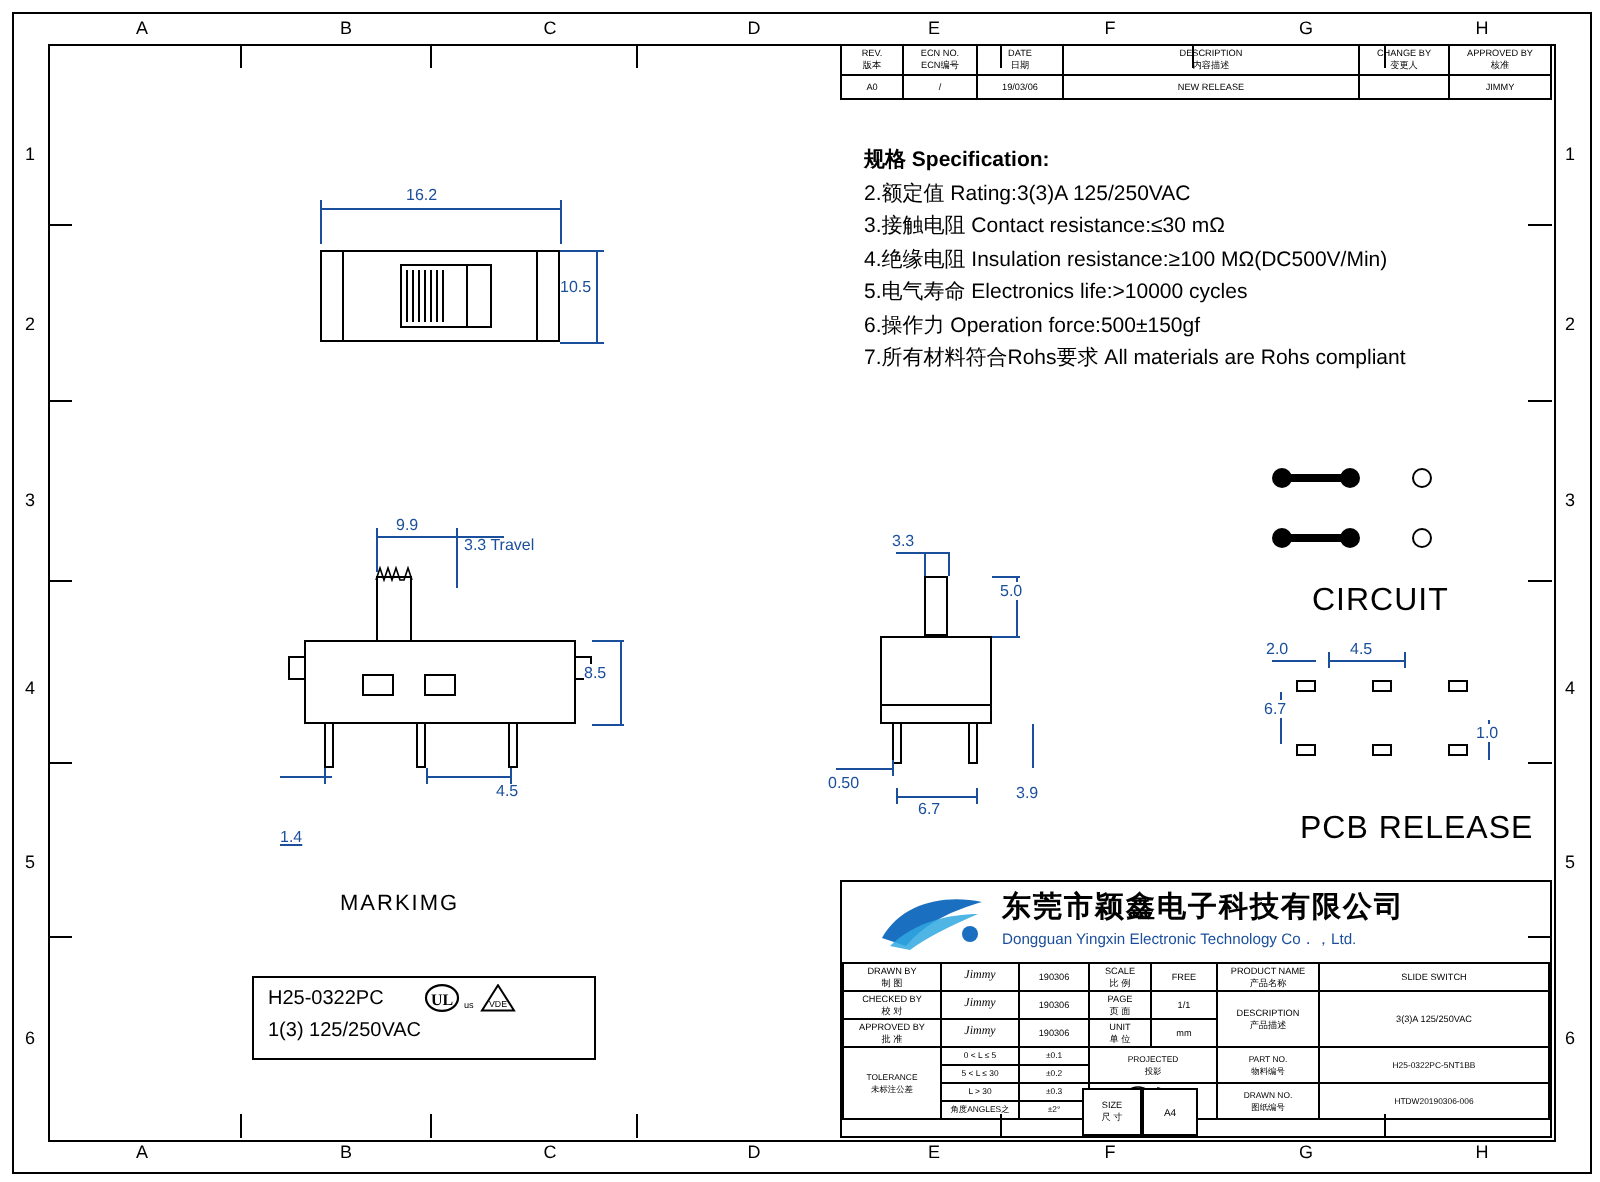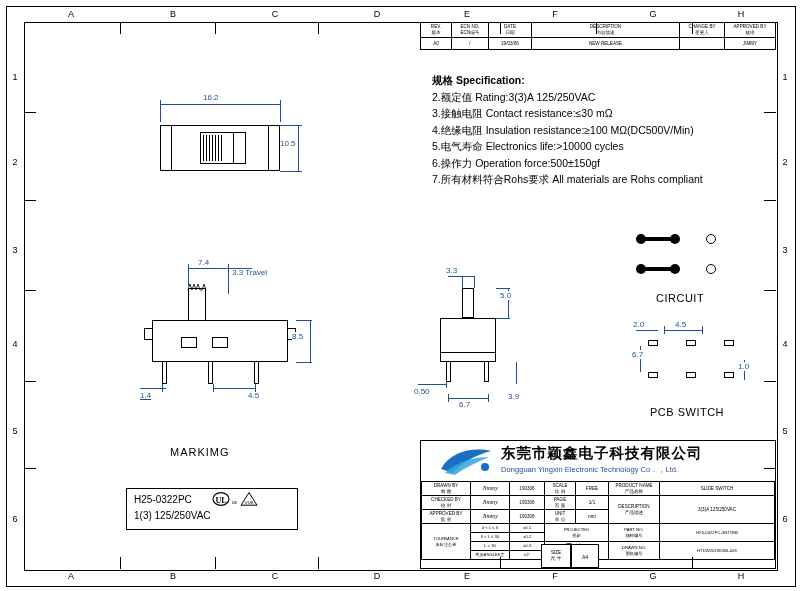--- a/index.html
+++ b/index.html
@@ -31,21 +31,21 @@
 
   
   .tb{position:absolute;left:420px;top:22px;width:356px;border-collapse:collapse;font-size:4.6px;}
   .tb td{border:1px solid #000;text-align:center;vertical-align:middle;line-height:1.25;padding:0;}
 
   
   .spec{position:absolute;left:432px;top:72px;width:340px;font-size:10.5px;line-height:1.58;}
   .spec .t{font-weight:bold;}
 
   
-  .circuit-label{position:absolute;font-size:11px;letter-spacing:.5px;}
+  .circuit-label{position:absolute;font-size:16px;letter-spacing:.5px;}
   .dot{position:absolute;border-radius:50%;}
   .dot.f{background:#000;}
   .dot.o{border:1.4px solid #000;box-sizing:border-box;}
   .bar{position:absolute;background:#000;height:4px;border-radius:2px;}
 
   
   .pad{position:absolute;background:#fff;border:1px solid #000;box-sizing:border-box;}
 
   
   .mark-box{position:absolute;left:126px;top:488px;width:172px;height:42px;border:1px solid #000;box-sizing:border-box;}
@@ -221,33 +221,33 @@
     <div class="box" style="left:144px;top:328px;width:8px;height:12px;border-right:none;"></div>
     <div class="box" style="left:288px;top:328px;width:8px;height:12px;border-left:none;"></div>
 
     <div class="box" style="left:162px;top:362px;width:5px;height:22px;border-top:none;"></div>
     <div class="box" style="left:208px;top:362px;width:5px;height:22px;border-top:none;"></div>
     <div class="box" style="left:254px;top:362px;width:5px;height:22px;border-top:none;"></div>
 
     <div class="dim-h" style="left:188px;top:268px;width:40px;"></div>
     <div class="ext" style="left:188px;top:264px;width:1px;height:22px;"></div>
     <div class="ext" style="left:228px;top:264px;width:1px;height:30px;"></div>
-    <div class="lbl" style="left:198px;top:258px;">7.4</div>
+    <div class="lbl" style="left:198px;top:258px;">9.9</div>
 
     <div class="dim-h" style="left:228px;top:268px;width:24px;"></div>
     <div class="lbl" style="left:232px;top:268px;">3.3 Travel</div>
 
     <div class="dim-v" style="left:310px;top:320px;height:42px;"></div>
     <div class="ext" style="left:296px;top:320px;width:16px;height:1px;"></div>
     <div class="ext" style="left:296px;top:362px;width:16px;height:1px;"></div>
     <div class="lbl" style="left:292px;top:332px;background:#fff;">8.5</div>
 
     <div class="dim-h" style="left:140px;top:388px;width:26px;"></div>
     <div class="ext" style="left:162px;top:384px;width:1px;height:8px;"></div>
-    <div class="lbl" style="left:140px;top:391px;text-decoration:underline;">1.4</div>
+    <div class="lbl" style="left:140px;top:414px;text-decoration:underline;">1.4</div>
 
     <div class="dim-h" style="left:213px;top:388px;width:42px;"></div>
     <div class="ext" style="left:213px;top:384px;width:1px;height:8px;"></div>
     <div class="ext" style="left:255px;top:384px;width:1px;height:8px;"></div>
     <div class="lbl" style="left:248px;top:391px;">4.5</div>
   </div>
 
   <div>
     <div class="box" style="left:462px;top:288px;width:12px;height:30px;"></div>
     <div class="box" style="left:440px;top:318px;width:56px;height:44px;"></div>
@@ -307,21 +307,21 @@
     <div class="ext" style="left:664px;top:326px;width:1px;height:8px;"></div>
     <div class="ext" style="left:702px;top:326px;width:1px;height:8px;"></div>
     <div class="lbl" style="left:675px;top:320px;">4.5</div>
 
     <div class="dim-v" style="left:640px;top:346px;height:26px;"></div>
     <div class="lbl" style="left:632px;top:350px;background:#fff;">6.7</div>
 
     <div class="dim-v" style="left:744px;top:360px;height:20px;"></div>
     <div class="lbl" style="left:738px;top:362px;background:#fff;">1.0</div>
 
-    <div class="circuit-label" style="left:650px;top:406px;">PCB SWITCH</div>
+    <div class="circuit-label" style="left:650px;top:406px;">PCB RELEASE</div>
   </div>
 
   <div class="marking-title">MARKIMG</div>
   <div class="mark-box"></div>
   <div class="mark-l1">H25-0322PC</div>
   <div class="mark-l2">1(3) 125/250VAC</div>
 
   <svg style="position:absolute;left:212px;top:492px;" width="26" height="14">
     <ellipse cx="9" cy="7" rx="8" ry="6.4" stroke="#000" fill="none" stroke-width="1.1"></ellipse>
     <text x="9" y="10.5" font-size="8" font-family="Liberation Serif, serif" text-anchor="middle" font-weight="bold">UL</text>

